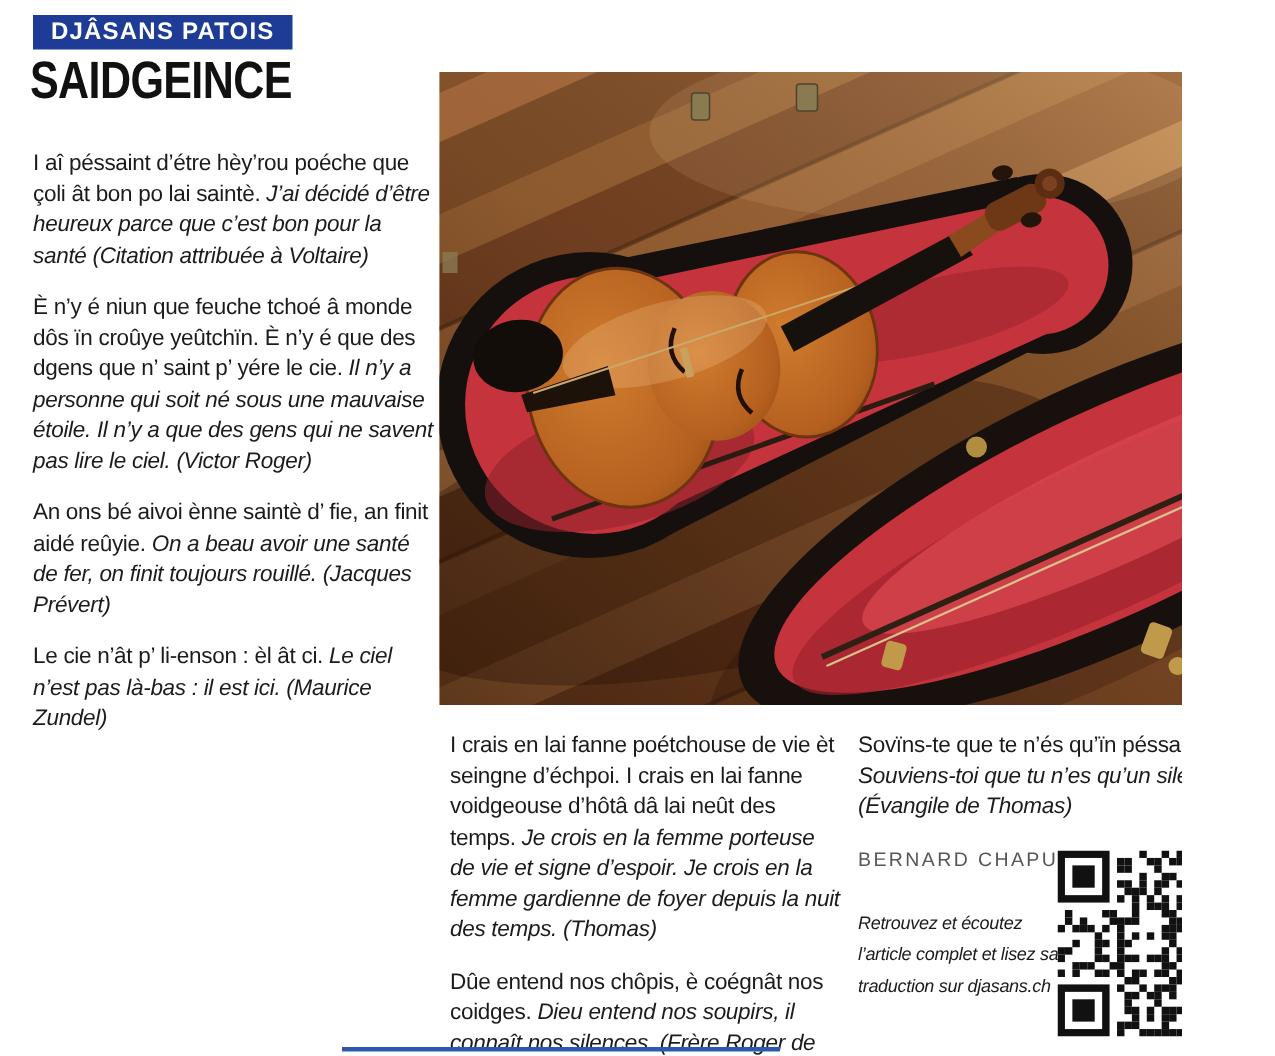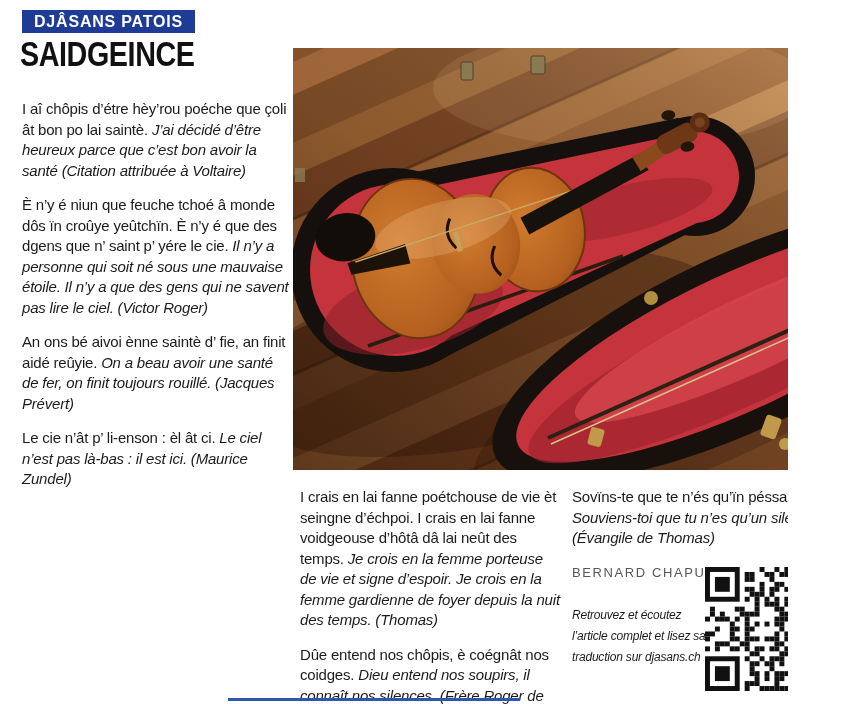--- a/index.html
+++ b/index.html
@@ -126,21 +126,21 @@
       <rect x="238" y="8" width="14" height="18" rx="2" fill="#8a7a52" stroke="#4f432b"></rect>
       <rect x="2" y="120" width="10" height="14" fill="#8a7a52" opacity="0.8"></rect>
       <circle cx="358" cy="250" r="7" fill="#b08d3f"></circle>
       <rect x="470" y="368" width="16" height="22" rx="3" fill="#c09a4a" transform="rotate(20 478 379)"></rect>
       <circle cx="492" cy="396" r="6" fill="#c09a4a"></circle>
       <rect x="296" y="380" width="14" height="18" rx="3" fill="#c09a4a" transform="rotate(15 303 389)"></rect>
     </svg>
   </div>
 
   <div class="col col-left">
-    <p><span class="pat">I aî chôpis d’étre hèy’rou poéche que çoli ât bon po lai saintè. </span><span class="fr">J’ai décidé d’être heureux parce que c’est bon avoir la santé (Citation attribuée à Voltaire)</span></p>
+    <p><span class="pat">I aî péssaint d’étre hèy’rou poéche que çoli ât bon po lai saintè. </span><span class="fr">J’ai décidé d’être heureux parce que c’est bon pour la santé (Citation attribuée à Voltaire)</span></p>
     <p><span class="pat">È n’y é niun que feuche tchoé â monde dôs ïn croûye yeûtchïn. È n’y é que des dgens que n’ saint p’ yére le cie. </span><span class="fr">Il n’y a personne qui soit né sous une mauvaise étoile. Il n’y a que des gens qui ne savent pas lire le ciel. (Victor Roger)</span></p>
     <p><span class="pat">An ons bé aivoi ènne saintè d’ fie, an finit aidé reûyie. </span><span class="fr">On a beau avoir une santé de fer, on finit toujours rouillé. (Jacques Prévert)</span></p>
     <p><span class="pat">Le cie n’ât p’ li-enson : èl ât ci. </span><span class="fr">Le ciel n’est pas là-bas : il est ici. (Maurice Zundel)</span></p>
   </div>
 
   <div class="col col-mid">
     <p><span class="pat">I crais en lai fanne poétchouse de vie èt seingne d’échpoi. I crais en lai fanne voidgeouse d’hôtâ dâ lai neût des temps. </span><span class="fr">Je crois en la femme porteuse de vie et signe d’espoir. Je crois en la femme gardienne de foyer depuis la nuit des temps. (Thomas)</span></p>
     <p><span class="pat">Dûe entend nos chôpis, è coégnât nos coidges. </span><span class="fr">Dieu entend nos soupirs, il connaît nos silences. (Frère Roger de Taizé)</span></p>
   </div>
 

